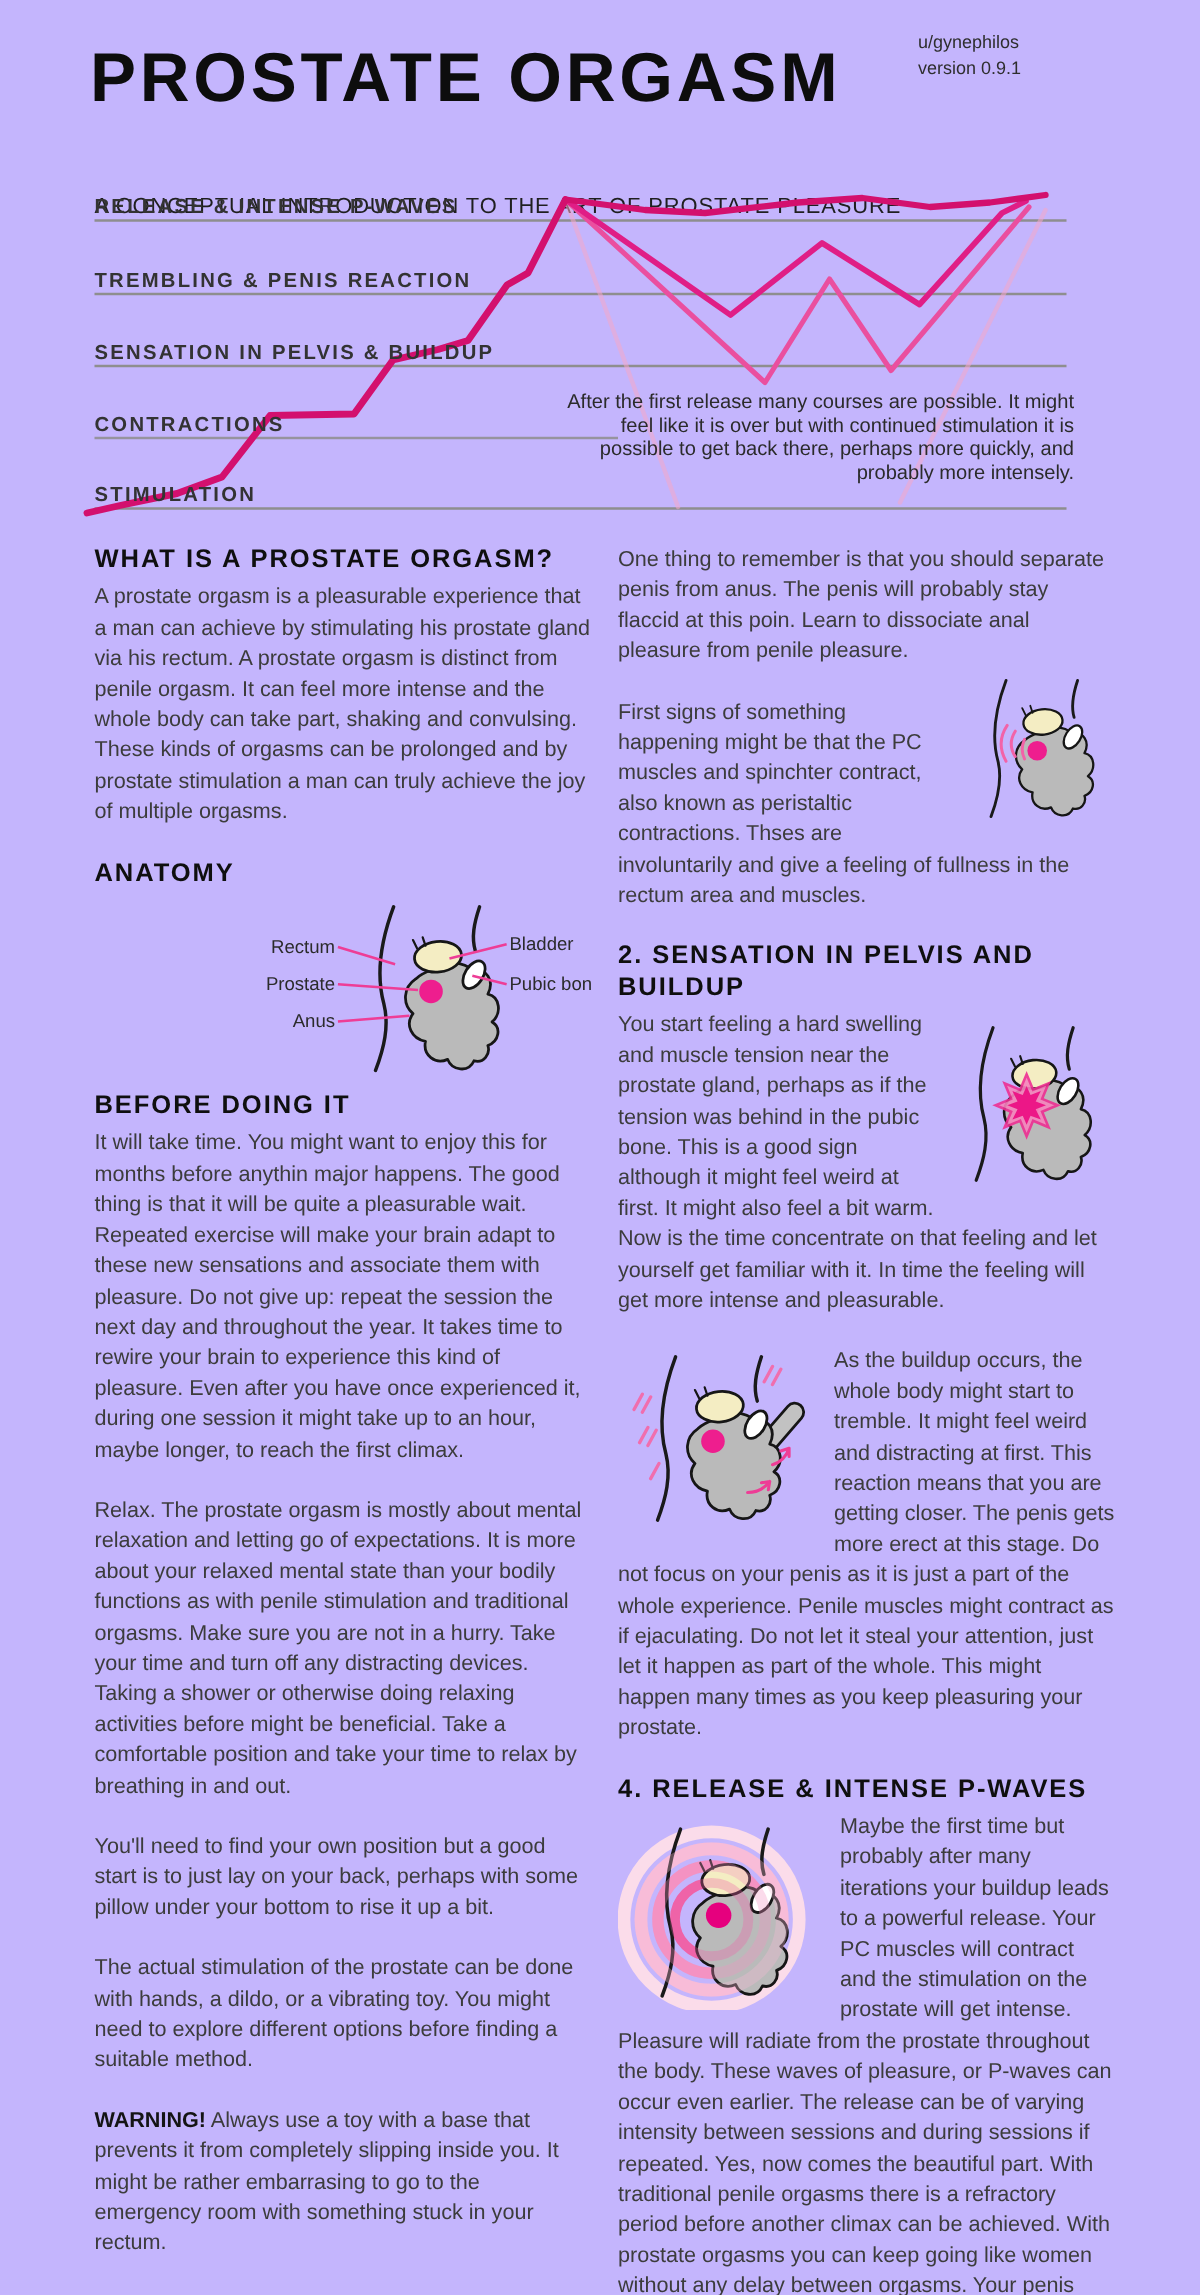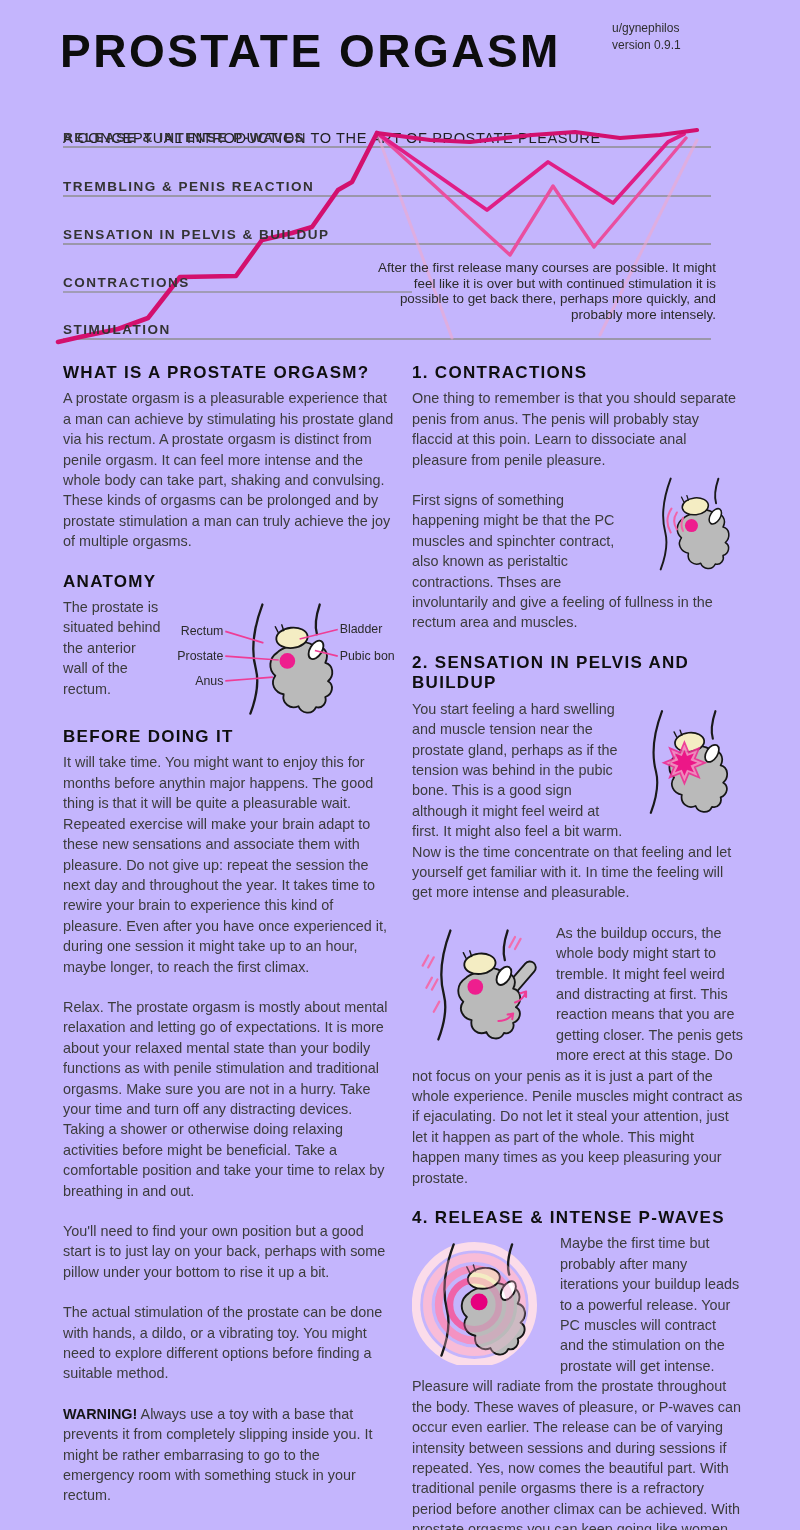--- a/index.html
+++ b/index.html
@@ -97,35 +97,33 @@
         <g transform="translate(62,2) scale(0.97)">
             <use href="#pelvis-fig"></use>
           </g>
         <path d="M58,36 L98,48 M58,62 L114,66 M58,88 L108,84 M176,34 L136,44 M176,62 L152,56" stroke="#ee3d96" stroke-width="1.8" fill="none"></path>
         <text class="anat-label" x="56" y="40" text-anchor="end">Rectum</text>
         <text class="anat-label" x="56" y="66" text-anchor="end">Prostate</text>
         <text class="anat-label" x="56" y="92" text-anchor="end">Anus</text>
         <text class="anat-label" x="178" y="38">Bladder</text>
         <text class="anat-label" x="178" y="66">Pubic bone</text>
       </svg>
-      <span>The prostate is situated behind the anterior wall of the rectum.</span>
     </p>
 
     <h3 class="sec">BEFORE DOING IT</h3>
     <p>It will take time. You might want to enjoy this for months before anythin major happens. The good thing is that it will be quite a pleasurable wait. Repeated exercise will make your brain adapt to these new sensations and associate them with pleasure. Do not give up: repeat the session the next day and throughout the year. It takes time to rewire your brain to experience this kind of pleasure. Even after you have once experienced it, during one session it might take up to an hour, maybe longer, to reach the first climax.</p>
     <p>Relax. The prostate orgasm is mostly about mental relaxation and letting go of expectations. It is more about your relaxed mental state than your bodily functions as with penile stimulation and traditional orgasms. Make sure you are not in a hurry. Take your time and turn off any distracting devices. Taking a shower or otherwise doing relaxing activities before might be beneficial. Take a comfortable position and take your time to relax by breathing in and out.</p>
     <p>You'll need to find your own position but a good start is to just lay on your back, perhaps with some pillow under your bottom to rise it up a bit.</p>
     <p>The actual stimulation of the prostate can be done with hands, a dildo, or a vibrating toy. You might need to explore different options before finding a suitable method.</p>
     <p><b>WARNING!</b><span> Always use a toy with a base that prevents it from completely slipping inside you. It might be rather embarrasing to go to the emergency room with something stuck in your rectum.</span></p>
 
   </div>
 
   <div class="col col-right">
 
-    <h3 class="sec">1. CONTRACTIONS</h3>
     <p>One thing to remember is that you should separate penis from anus. The penis will probably stay flaccid at this poin. Learn to dissociate anal pleasure from penile pleasure.</p>
     <p>
       <svg class="fig-r raise" width="100" height="112" viewBox="0 0 130 130">
         <use href="#pelvis-fig"></use>
         <path d="M44,50 q-7,11 0,22 M37,45 q-10,15 -1,31 M52,57 q-4,9 0,17" fill="none" stroke="#f263a8" stroke-width="2.6" stroke-linecap="round"></path>
       </svg>
       <span>First signs of something happening might be that the PC muscles and spinchter contract, also known as peristaltic contractions. Thses are involuntarily and give a feeling of fullness in the rectum area and muscles.</span>
     </p>
 
     <h3 class="sec">2. SENSATION IN PELVIS AND BUILDUP</h3>

